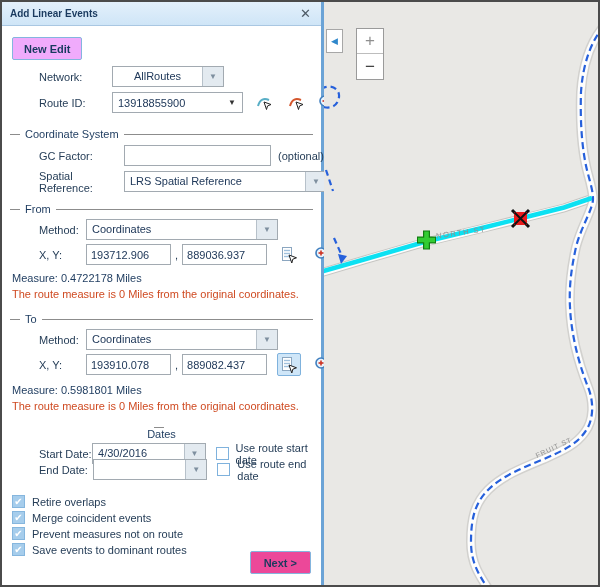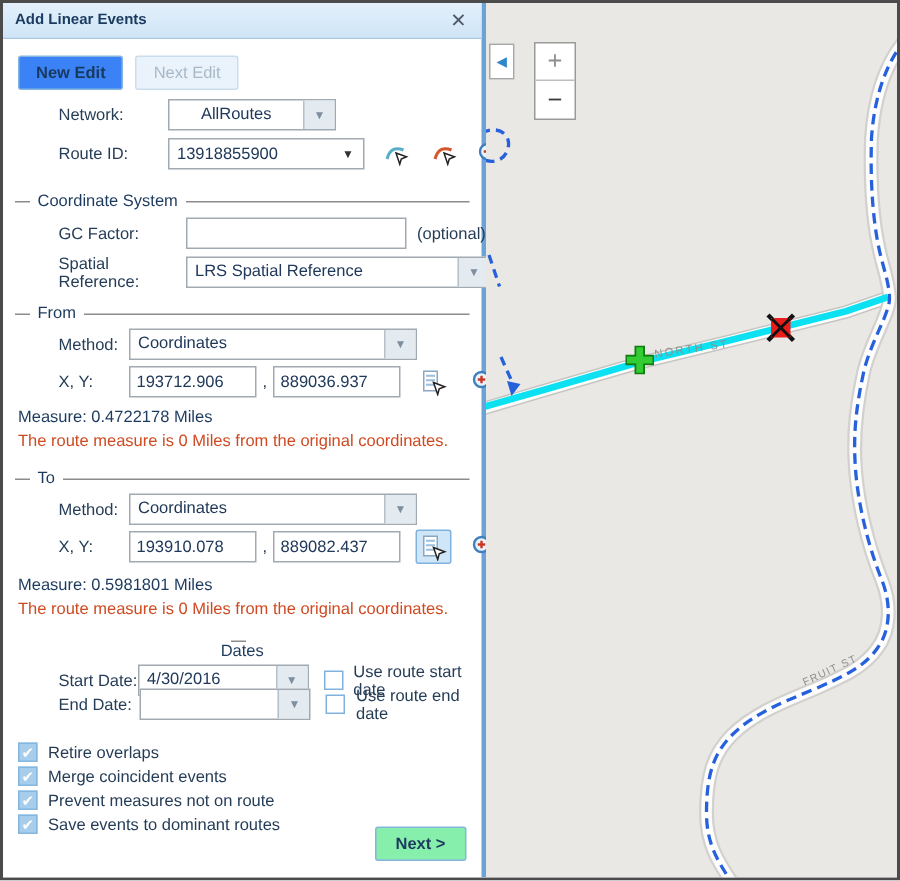--- a/index.html
+++ b/index.html
@@ -9,21 +9,21 @@
   
   .panel { position:absolute; left:0; top:0; width:322px; height:100%; background:#fff; border-right:3px solid #6ba3d6; }
   .panel-header { position:absolute; left:0; top:0; right:0; height:24px; background:linear-gradient(#e3f0fb,#cfe5f7); border-bottom:1px solid #a9c7e2; display:flex; align-items:center; padding:0 8px; }
   .panel-title { font-size:10px; font-weight:bold; color:#1a3a5f; flex:1; }
   .close-x { font-size:13px; color:#4d5a66; cursor:default; padding:0 2px; }
 
   .row { position:absolute; left:10px; display:flex; align-items:center; font-size:11px; color:#253d57; height:21px; }
   .lbl { display:inline-block;margin-left:27px; }
 
   .btn { height:23px; padding:0 11px; font-size:11px; border-radius:2px; display:flex; align-items:center; }
-  .btn.primary { background:#3b82f6; border:1px solid #84b5de; color:#173a5e; font-weight:bold; }
+  .btn.primary { background:#f0abfc; border:1px solid #84b5de; color:#173a5e; font-weight:bold; }
   .btn.disabled { background:#eaf3fb; border:1px solid #cadded; color:#a7b9c9; margin-left:8px; }
 
   .sel { display:flex; align-items:stretch; border:1px solid #a2aab1; background:#fff; height:21px; }
   .sel .val { flex:1; padding:3px 5px 0 5px; font-size:11px; color:#20395a; white-space:nowrap; overflow:hidden; }
   .sel .arw { width:21px; background:#e3eaf0; border-left:1px solid #b7c1ca; color:#7e8f9f; display:flex; align-items:center; justify-content:center; font-size:8px; }
 
   .combo { display:flex; align-items:center; border:1px solid #a2aab1; background:#fff; height:21px; }
   .combo .val { flex:1; padding:0 5px; font-size:11px; color:#20395a; }
   .combo .arw2 { color:#333; font-size:8px; padding:0 6px; }
 
@@ -37,21 +37,21 @@
   .warning { font-size:11px; color:#cf4a21; }
 
   .iconbtn { display:flex; align-items:center; justify-content:center; width:24px; height:23px; }
   .iconbtn.active { background:#cfe6f8; border:1px solid #7fb2dd; border-radius:2px; }
   .caret { color:#49799f; font-size:8px; margin-left:2px; }
 
   .cb { width:13px; height:13px; border:1px solid #7fb2dd; background:#fff; display:inline-flex; align-items:center; justify-content:center; font-size:10px; color:#fff; flex:0 0 auto; }
   .cb.checked { background:#a6cdec; border-color:#85b6de; }
   .cb-lbl { margin-left:7px; font-size:11px; color:#253d57; }
 
-  .next-btn { position:absolute; right:10px; top:549px; height:23px; padding:0 13px; background:#86efac; border:1px solid #84b5de; border-radius:2px; font-size:11px; font-weight:600; color:#1c3a5e; display:flex; align-items:center; }
+  .next-btn { position:absolute; right:10px; top:549px; height:23px; padding:0 13px; background:#ec4899; border:1px solid #84b5de; border-radius:2px; font-size:11px; font-weight:600; color:#1c3a5e; display:flex; align-items:center; }
 
   
   .map { position:absolute; left:322px; top:0; right:0; bottom:0; background:#e9e8e5; overflow:hidden; }
   .map svg.base { position:absolute; left:0; top:0; }
   .collapse-tab { position:absolute; left:2px; top:27px; width:17px; height:24px; background:#fff; border:1px solid #a7a7a7; display:flex; align-items:center; justify-content:center; }
   .collapse-tab span { color:#2f87cb; font-size:9px; }
   .zoom-ctl { position:absolute; left:32px; top:26px; width:28px; border:1px solid #9a9a9a; background:#fff; }
   .zoom-ctl .zbtn { height:25px; display:flex; align-items:center; justify-content:center; font-size:17px; }
   .zoom-ctl .zbtn.plus { color:#8f8f8f; border-bottom:1px solid #bdbdbd; }
   .zoom-ctl .zbtn.minus { color:#3a3a3a; }
@@ -64,21 +64,20 @@
 
   <div class="panel">
 
     <div class="panel-header">
       <span class="panel-title">Add Linear Events</span>
       <span class="close-x">✕</span>
     </div>
 
     <div class="row" style="top:36px;">
       <div class="btn primary">New Edit</div>
-      <div class="btn disabled">Next Edit</div>
     </div>
 
     <div class="row" style="top:64px;">
       <span class="lbl" style="width:73px;">Network:</span>
       <div class="sel" style="width:112px;text-align:center;">
         <span class="val">AllRoutes</span>
         <span class="arw">▼</span>
       </div>
     </div>
 

